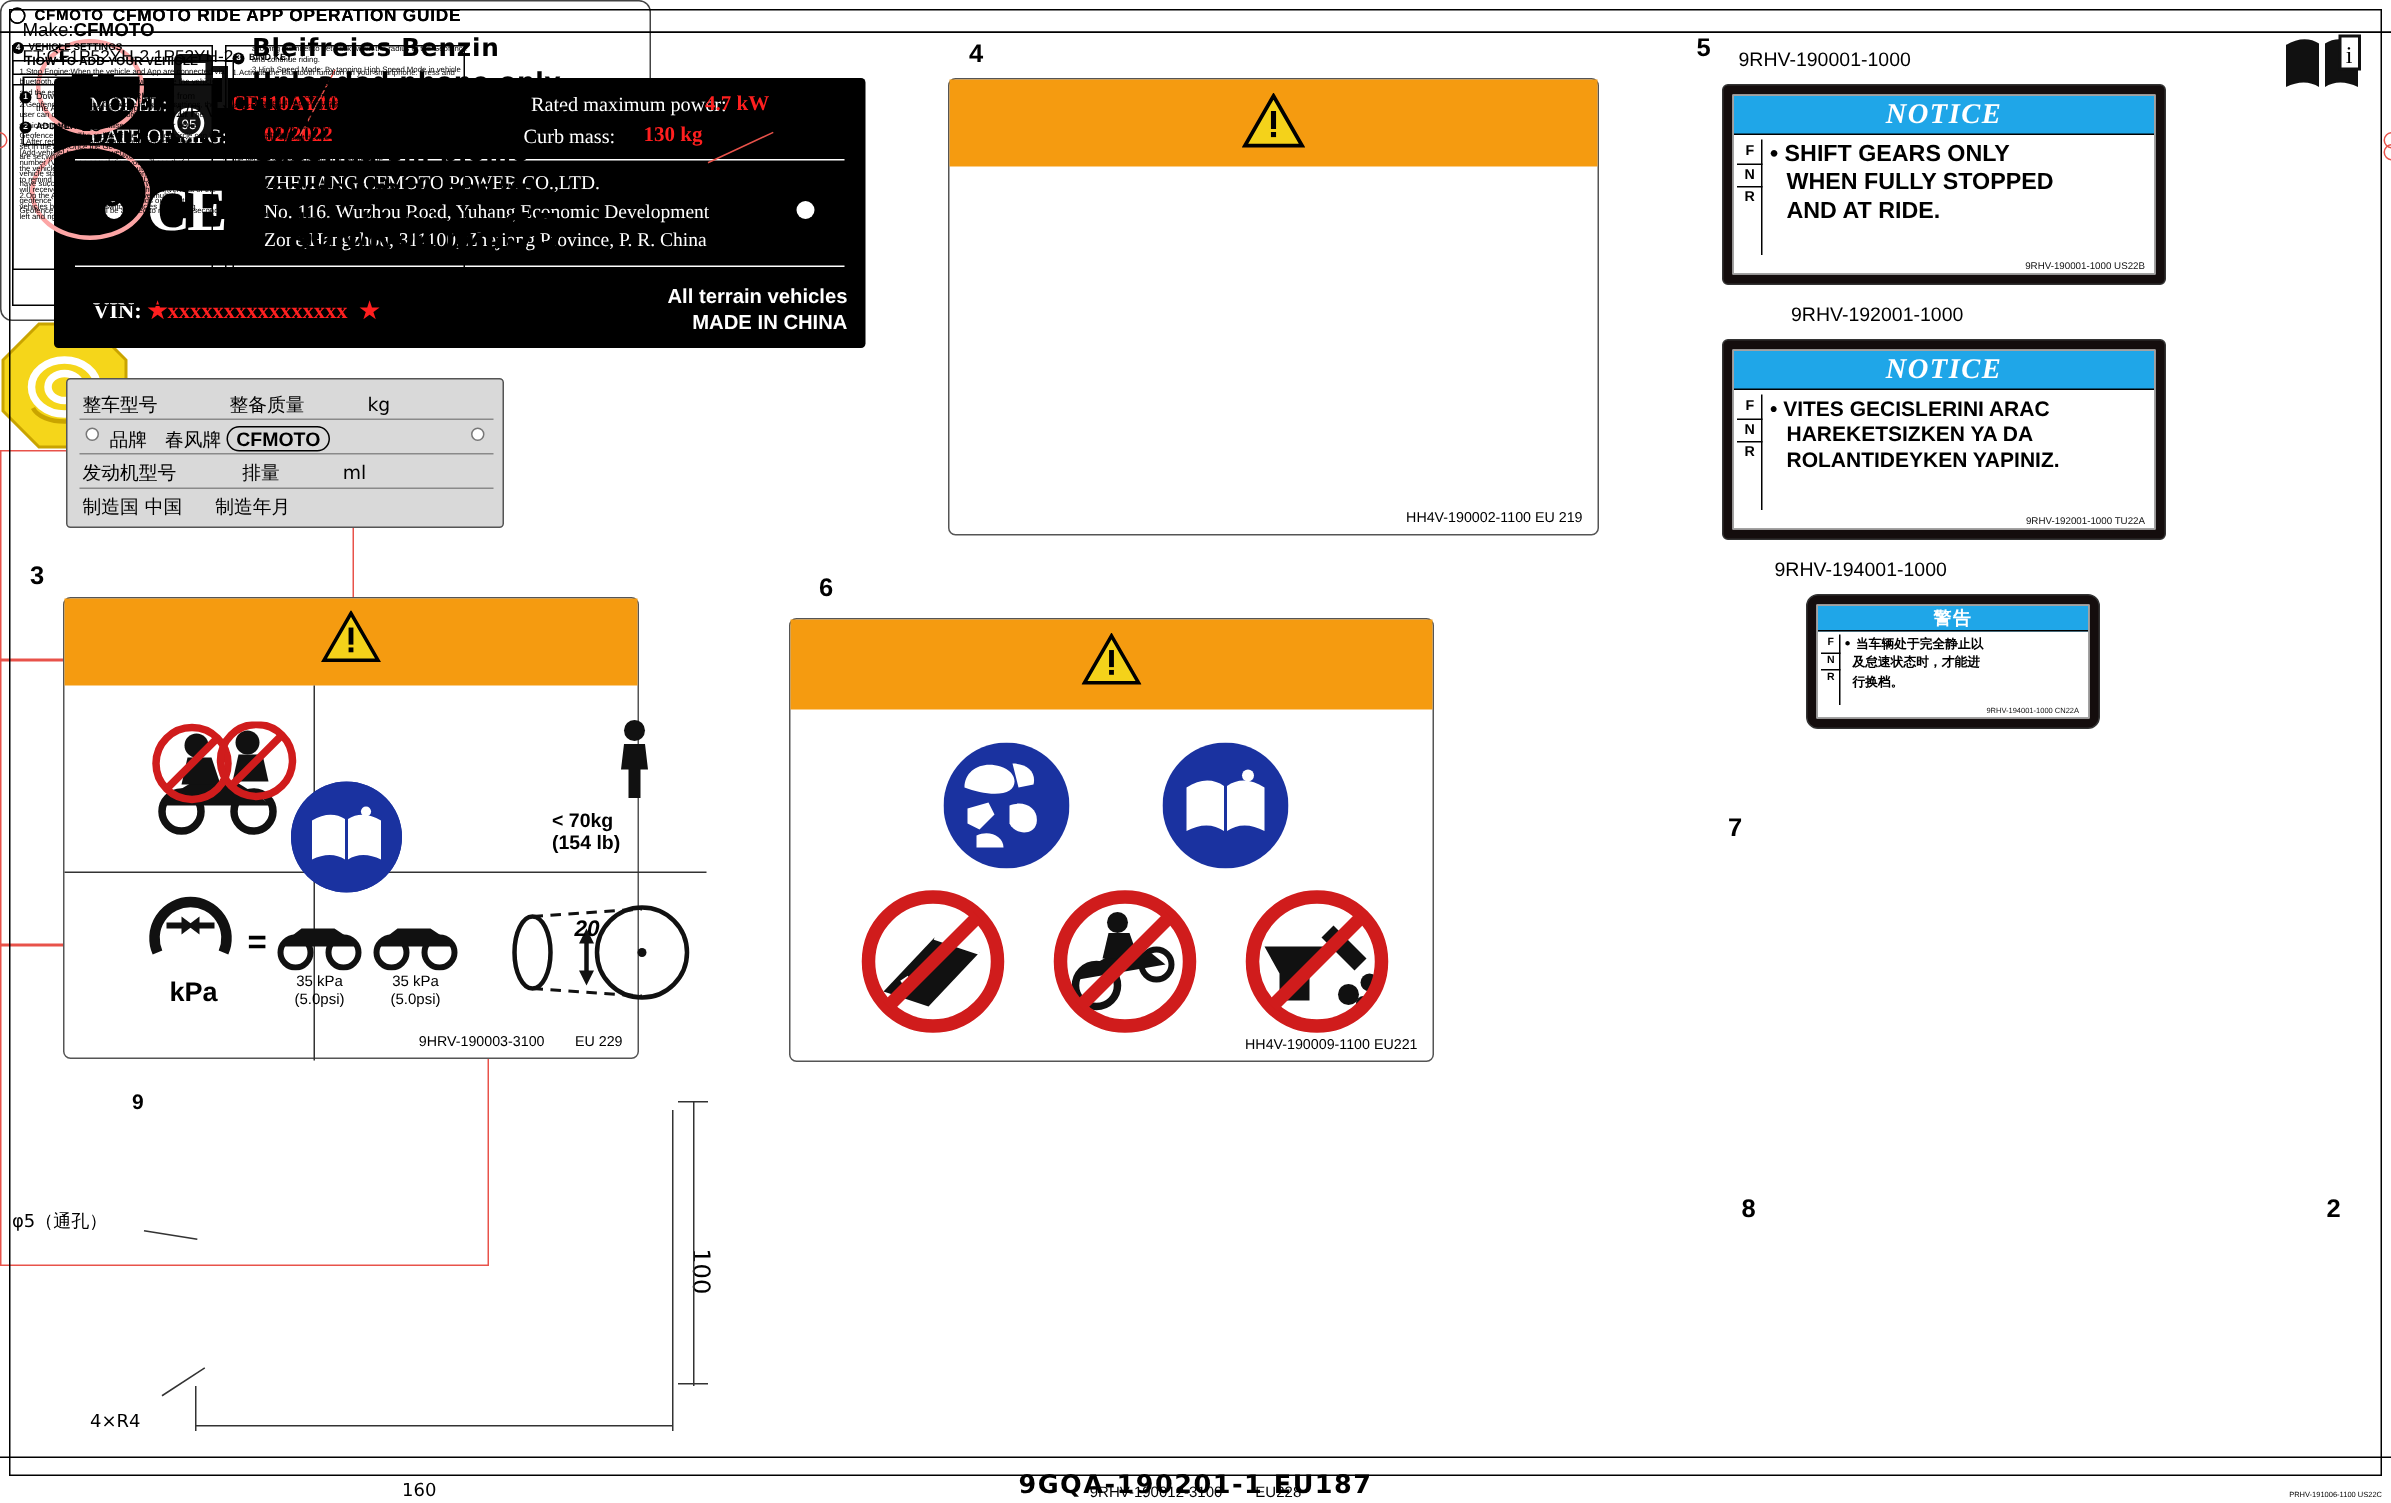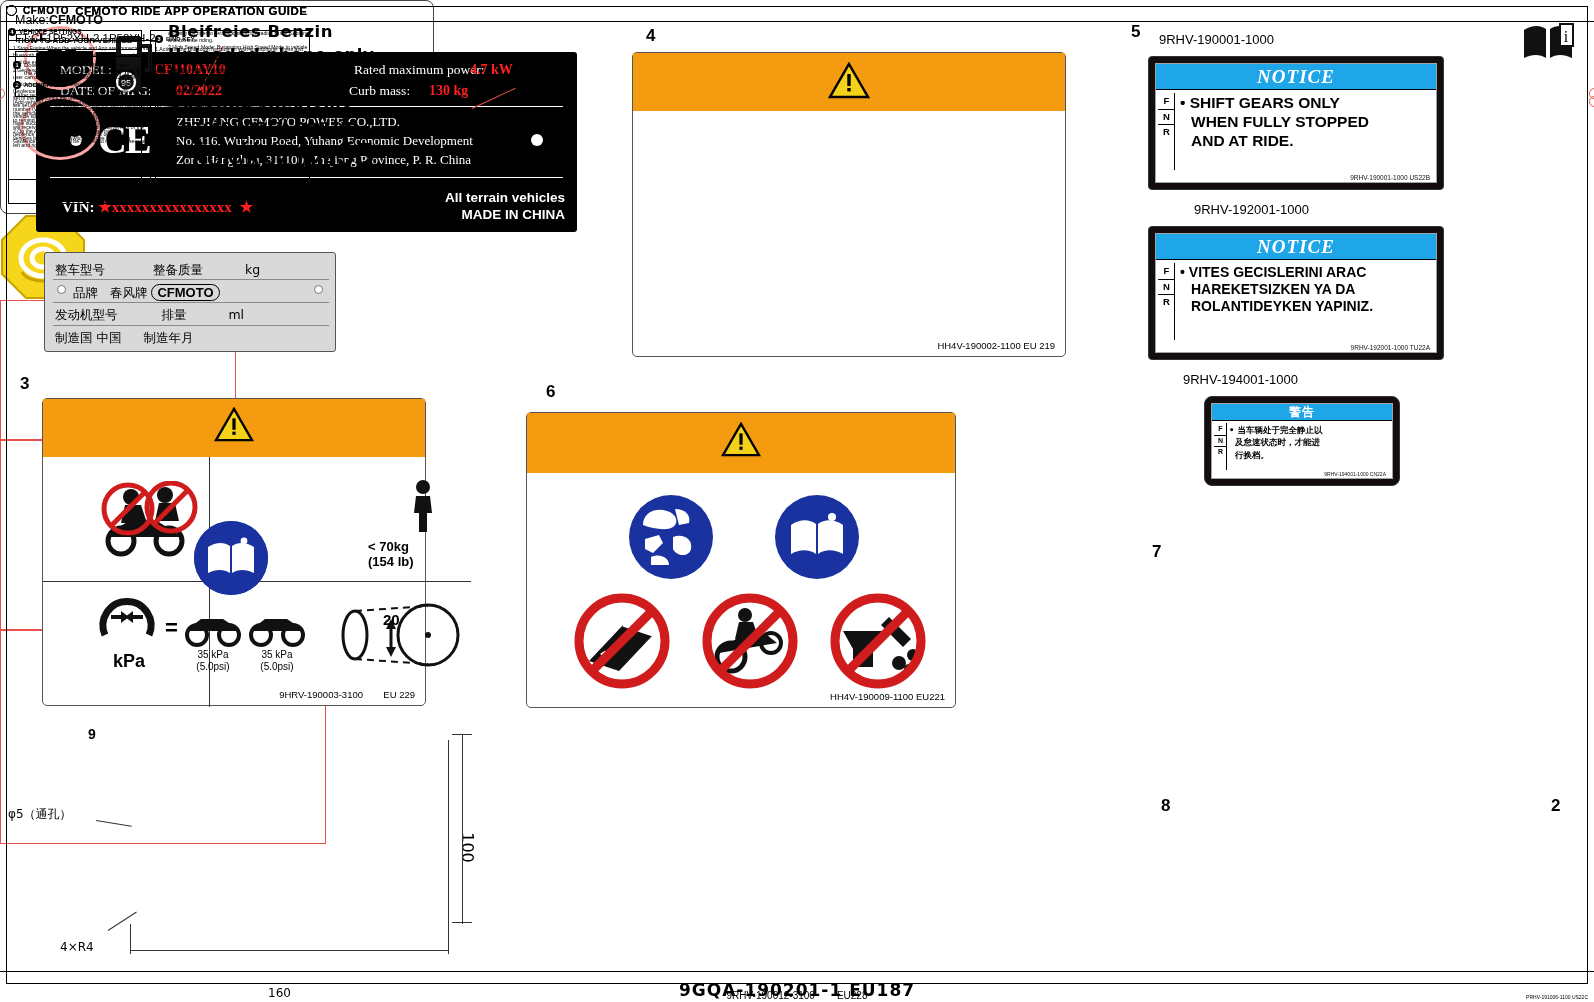--- a/index.html
+++ b/index.html
@@ -58,21 +58,21 @@
   #lbl3 .warn-orange { height:58px; }
   #lbl3 .vsep { position:absolute; left:166px; top:58px; width:1px; height:250px; background:#333; }
   #lbl3 .hsep { position:absolute; left:0; top:182px; width:428px; height:1px; background:#333; }
   #lbl3 .bluecirc { position:absolute; left:151px; top:122px; width:74px;height:74px;border-radius:50%;background:#1a32a0; }
   #lbl3 .person { position:absolute; left:365px; top:80px; }
   #lbl3 .wlabel { position:absolute; left:325px; top:140px; font-size:13px; font-weight:bold; }
   #lbl3 .kpa { position:absolute; left:70px; top:252px; font-size:18px; font-weight:bold; }
   #lbl3 .eq { position:absolute; left:122px; top:216px; font-size:22px; font-weight:bold; }
   #lbl3 .pr1 { position:absolute; left:140px; top:250px; font-size:10px; text-align:center; width:60px; line-height:1.2; }
   #lbl3 .pr2 { position:absolute; left:204px; top:250px; font-size:10px; text-align:center; width:60px; line-height:1.2; }
-  #lbl3 .twenty { position:absolute; left:340px; top:212px; font-size:15px; font-weight:bold; }
+  #lbl3 .twenty { position:absolute; left:340px; top:212px; font-size:15px; font-weight:bold;font-style:italic; }
 
   
   #lbl6 { left:526px; top:412px; width:430px; height:296px; }
   #lbl6 .warn-orange { height:60px; }
 
   
   .notice { position:absolute; background:#140d0d; border:1px solid #333; border-radius:4px; }
   .notice .inner { position:absolute; left:6px; top:6px; right:6px; bottom:6px; background:#fff; border:1px solid #a3a3a3; }
   .notice .bluebar { position:absolute; left:0; top:0; width:100%; height:26px; background:#1fa6e8; border-bottom:1.5px solid #000;
     color:#fff; font-style:italic; font-weight:bold; font-size:19px; text-align:center; line-height:26px; letter-spacing:1px;

